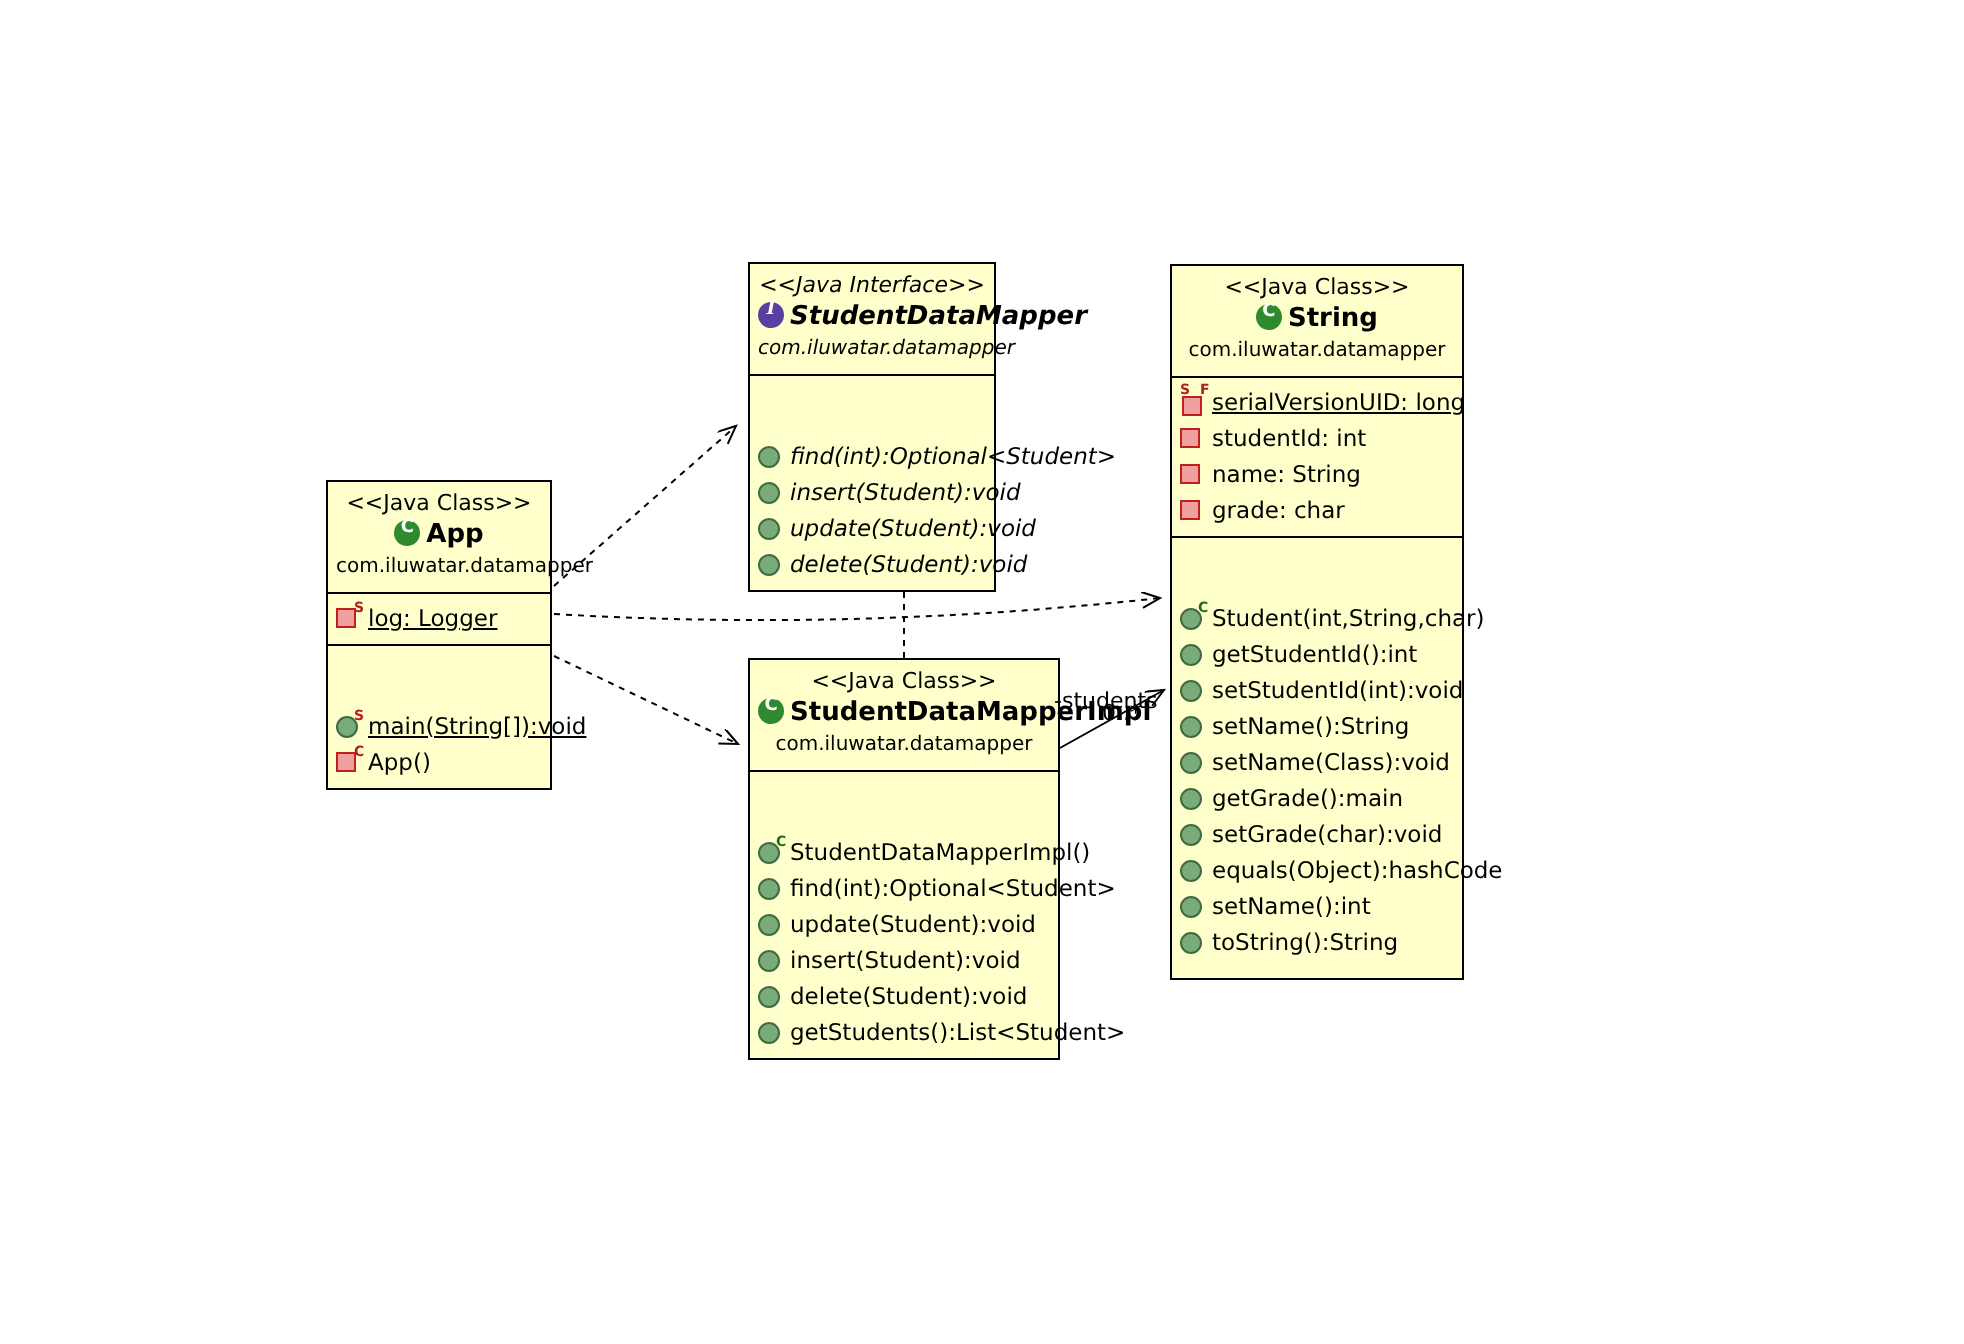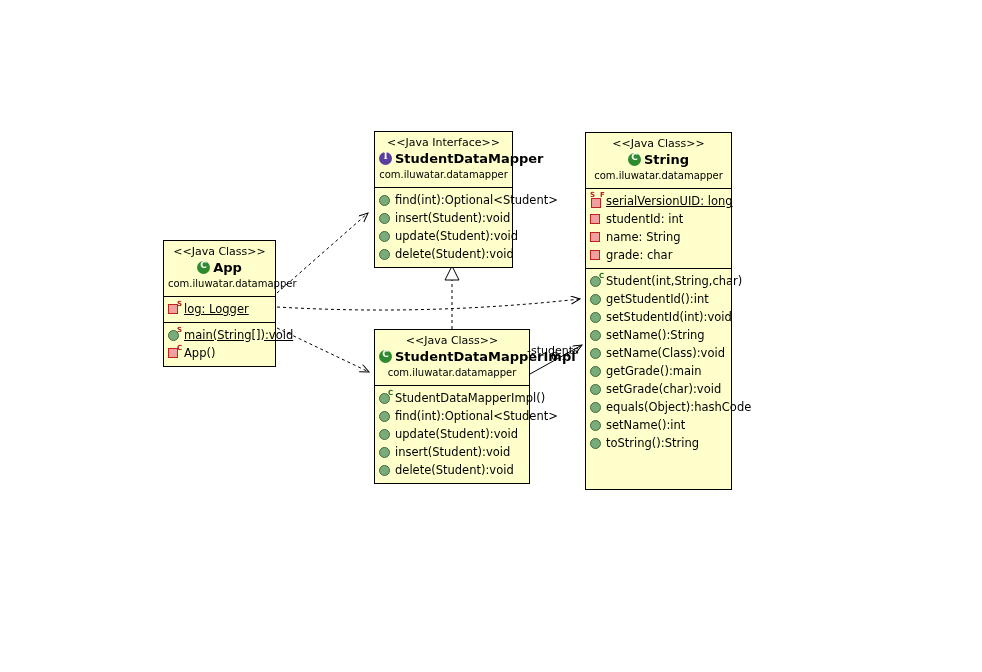--- a/index.html
+++ b/index.html
@@ -63,21 +63,21 @@
     display: block;
     font-size: 10px;
     margin-top: 2px;
     white-space: nowrap;
   }
 
   .compartment {
     padding: 3px 0 4px 0;
     border-bottom: 1px solid #000000;
   }
-  .compartment.last { border-bottom: none; }
+  .compartment.last { border-bottom: none; margin-top: 28px; }
 
   .member {
     position: relative;
     padding: 2px 5px 2px 20px;
     white-space: nowrap;
     line-height: 14px;
     font-size: 11.5px;
   }
   .member .badge {
     position: absolute;
@@ -214,21 +214,21 @@
       </div>
       <div class="member">
         <span class="badge">
           <span class="sq priv"></span><span class="mark cr">C</span>
         </span>
         <span class="mtext">App()</span>
       </div>
     </div>
   </div>
 
-  <div class="uml-box" style="left:374px; top:131px; width:139px;">
+  <div class="uml-box" style="left:374px; top:131px; width:124px;font-style:italic;">
     <div class="uml-header">
       <span class="stereotype">&lt;&lt;Java Interface&gt;&gt;</span>
       <span class="cls-name"><span class="emblem iface"></span><span>StudentDataMapper</span></span>
       <span class="pkg">com.iluwatar.datamapper</span>
     </div>
     <div class="compartment last">
       <div class="member">
         <span class="badge"><span class="dot pub"></span></span>
         <span class="mtext">find(int):Optional&lt;Student&gt;</span>
       </div>
@@ -269,20 +269,24 @@
         <span class="mtext">update(Student):void</span>
       </div>
       <div class="member">
         <span class="badge"><span class="dot pub"></span></span>
         <span class="mtext">insert(Student):void</span>
       </div>
       <div class="member">
         <span class="badge"><span class="dot pub"></span></span>
         <span class="mtext">delete(Student):void</span>
       </div>
+      <div class="member">
+        <span class="badge"><span class="dot pub"></span></span>
+        <span class="mtext">getStudents():List&lt;Student&gt;</span>
+      </div>
     </div>
   </div>
 
   <div class="uml-box" style="left:585px; top:132px; width:147px; height:358px;">
     <div class="uml-header">
       <span class="stereotype">&lt;&lt;Java Class&gt;&gt;</span>
       <span class="cls-name"><span class="emblem cls"></span><span>String</span></span>
       <span class="pkg">com.iluwatar.datamapper</span>
     </div>
     <div class="compartment">

